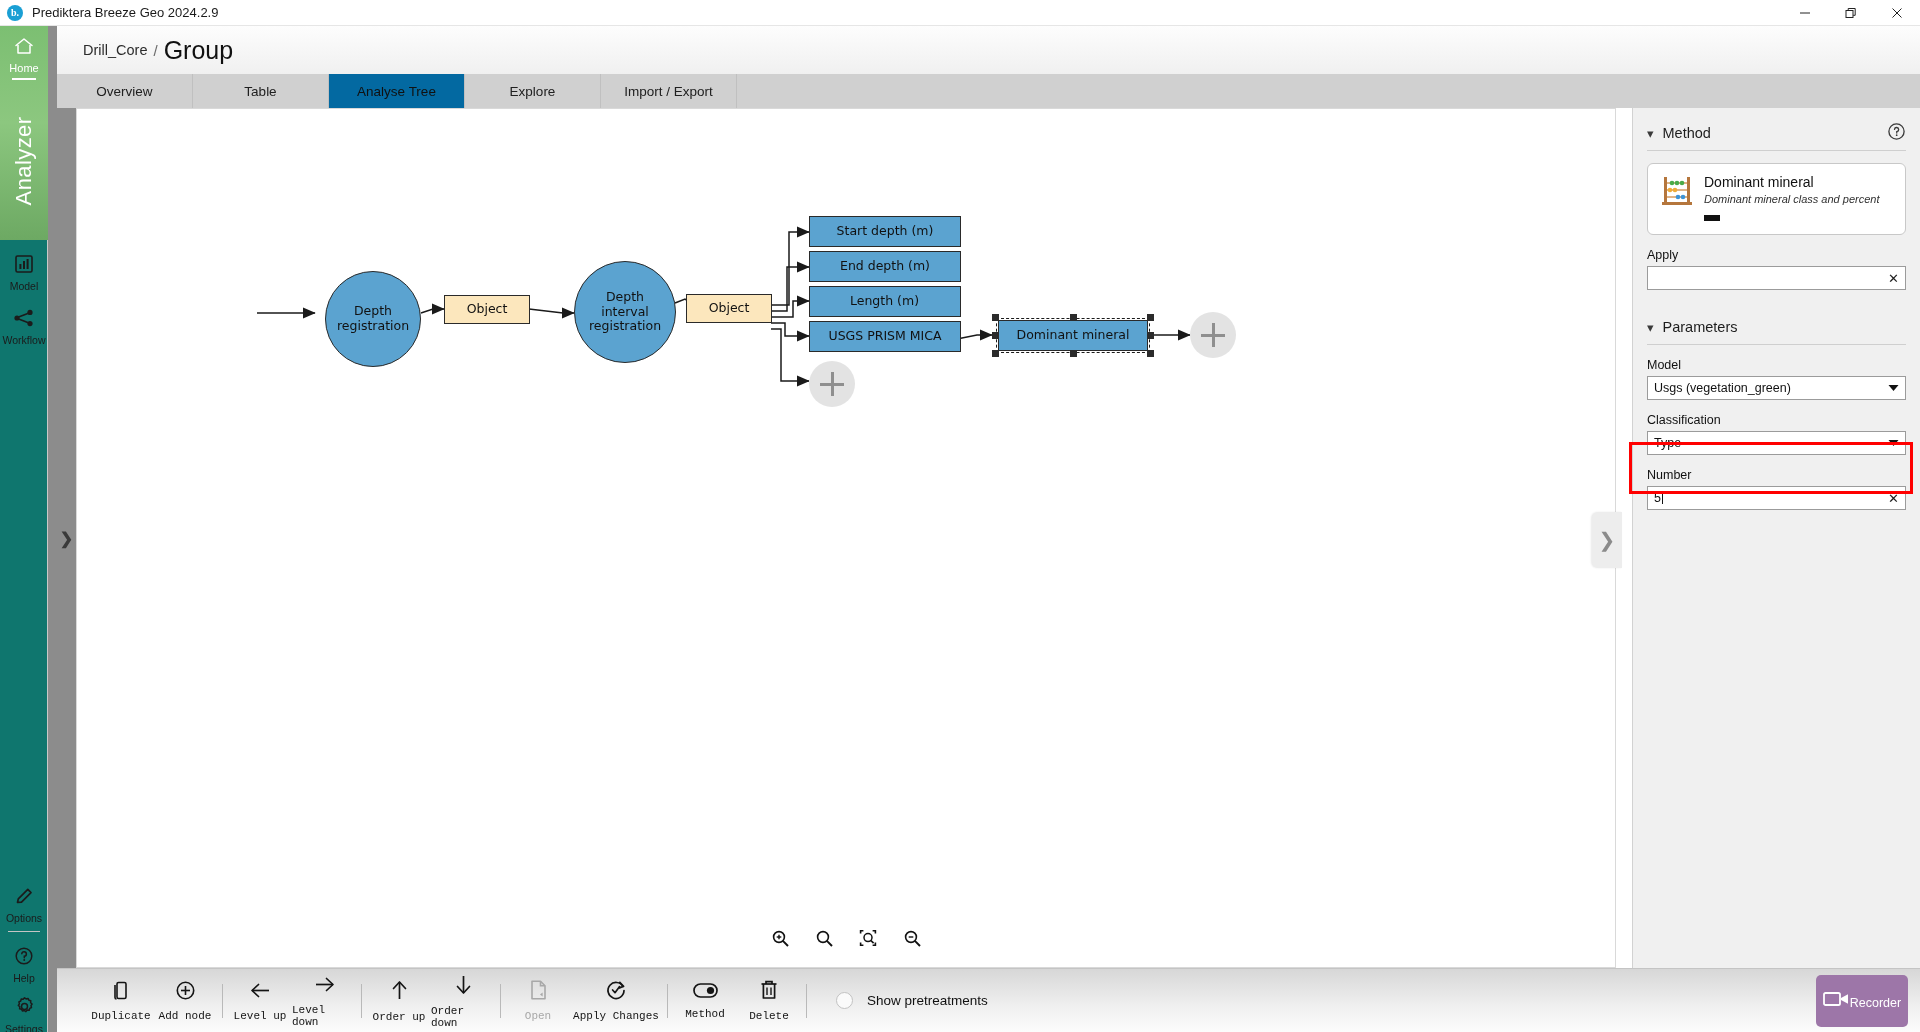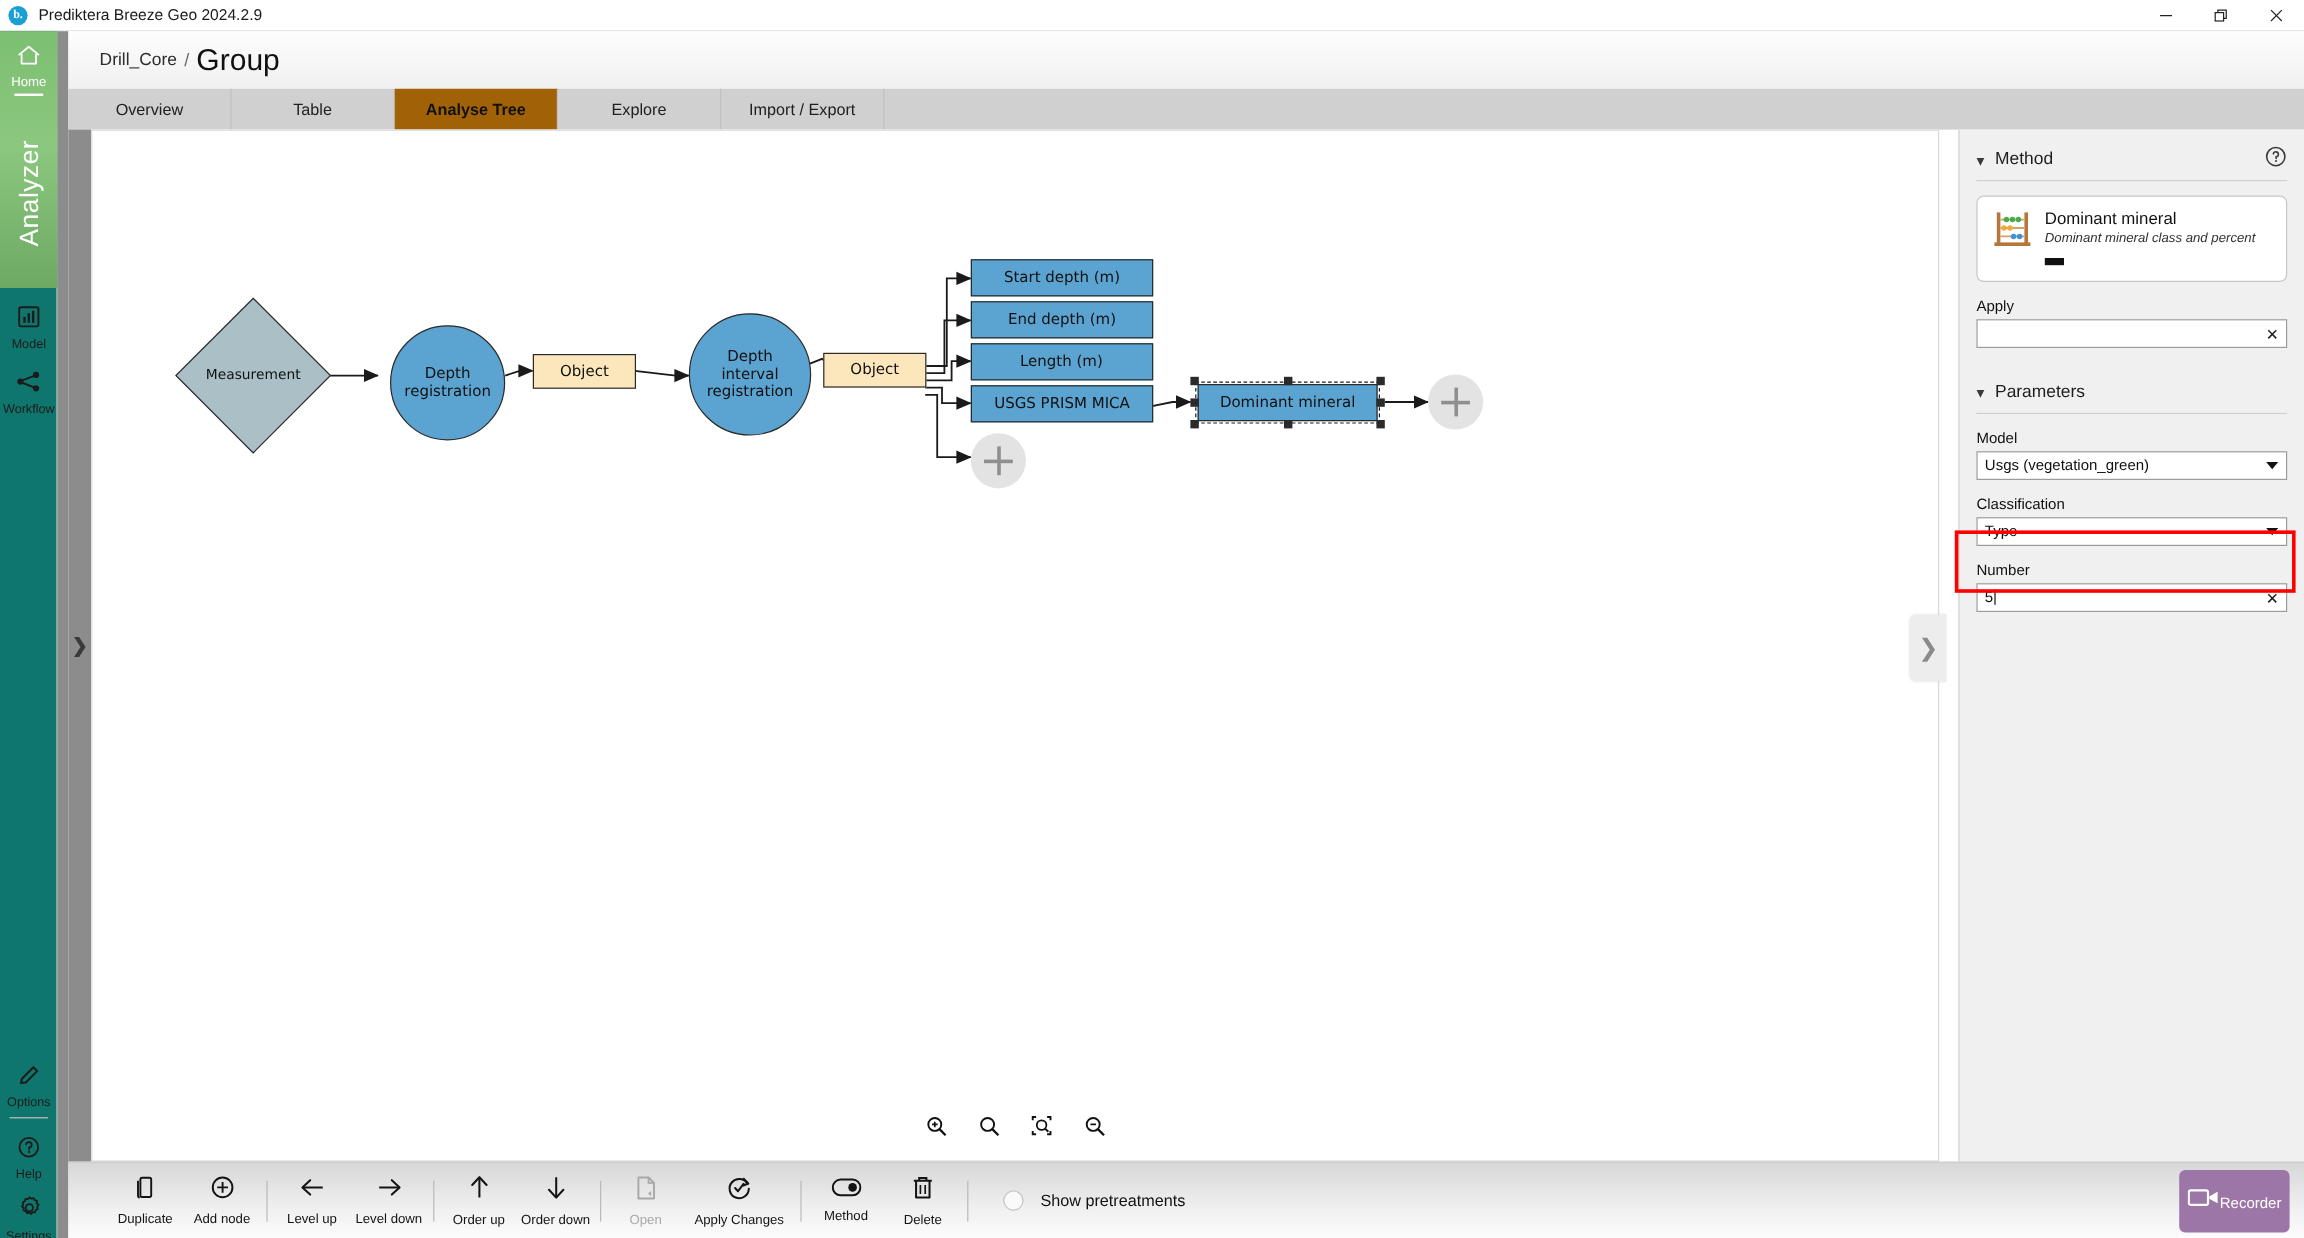--- a/index.html
+++ b/index.html
@@ -85,21 +85,21 @@
     position: absolute; top: 74px; left: 57px; width: 1863px; height: 34px;
     background: #d0d0d0;
     display: flex; align-items: stretch;
   }
   .tab {
     min-width: 136px; padding: 0 12px;
     display: flex; align-items: center; justify-content: center;
     font-size: 13.5px; color: #202020;
     border-right: 1px solid #c0c0c0;
   }
-  .tab.active { background: #a16207; color: #111; font-weight: bold; }
+  .tab.active { background: #0369a1; color: #111; font-weight: normal; }
 
   
   #canvas-wrap {
     position: absolute; top: 108px; left: 76px; width: 1540px; height: 860px;
     background: #ffffff;
     border: 1px solid #d9d9d9;
     overflow: hidden;
   }
   #canvas-grip {
     position: absolute; top: 108px; left: 57px; width: 19px; height: 860px;
@@ -207,21 +207,21 @@
     position: absolute; top: 968px; left: 57px; width: 1863px; height: 64px;
     background: linear-gradient(180deg, #d7d7d7 0%, #efefef 58%, #fcfcfc 100%);
     border-top: 1px solid #c4c4c4;
     display: flex; align-items: center;
   }
   .tb-item {
     width: 64px; height: 64px;
     display: flex; flex-direction: column; align-items: center; justify-content: center;
     color: #141414;
   }
-  .tb-item .tb-lbl { font-size: 11px; margin-top: 5px; }
+  .tb-item .tb-lbl { font-size: 11px; margin-top: 5px; font-family: Liberation Mono, monospace; }
   .tb-item.disabled { color: #a8a8a8; }
   .tb-sep { width: 1px; height: 34px; background: #b9b9b9; margin: 0 5px; }
   #pretreat {
     display: flex; align-items: center; gap: 14px; margin-left: 24px;
   }
   #pretreat .radio {
     width: 17px; height: 17px; border-radius: 50%; border: 1px solid #c2c2c2; background: #fafafa;
   }
   #pretreat .plbl { font-size: 13.5px; color: #111; }
   #recorder {
@@ -375,24 +375,20 @@
       <path d="M694,208 L716,208 L716,192 L732,192" marker-end="url(#arr)"></path>
       <path d="M694,214 L708,214 L708,227 L732,227" marker-end="url(#arr)"></path>
       <path d="M694,220 L704,220 L704,272 L732,272" marker-end="url(#arr)"></path>
 
       <path d="M847,232 L880,230 L900,226 L915,226" marker-end="url(#arr)"></path>
 
       <path d="M1077,226 L1113,226" marker-end="url(#arr)"></path>
     </g>
   </svg>
 
-  <div class="node diamond-wrap" style="left:88px; top:158px;">
-    <div class="diamond"></div>
-    <div class="node-label">Measurement</div>
-  </div>
 
   <div class="node" style="left:248px; top:162px; width:96px; height:96px;">
     <div class="circle" style="width:96px;height:96px;"></div>
     <div class="node-label" style="padding:0 12px;">Depth registration</div>
   </div>
 
   <div class="node" style="left:367px; top:186px; width:86px; height:29px;">
     <div class="obj-box" style="width:86px;height:29px;"></div>
     <div class="node-label">Object</div>
   </div>

